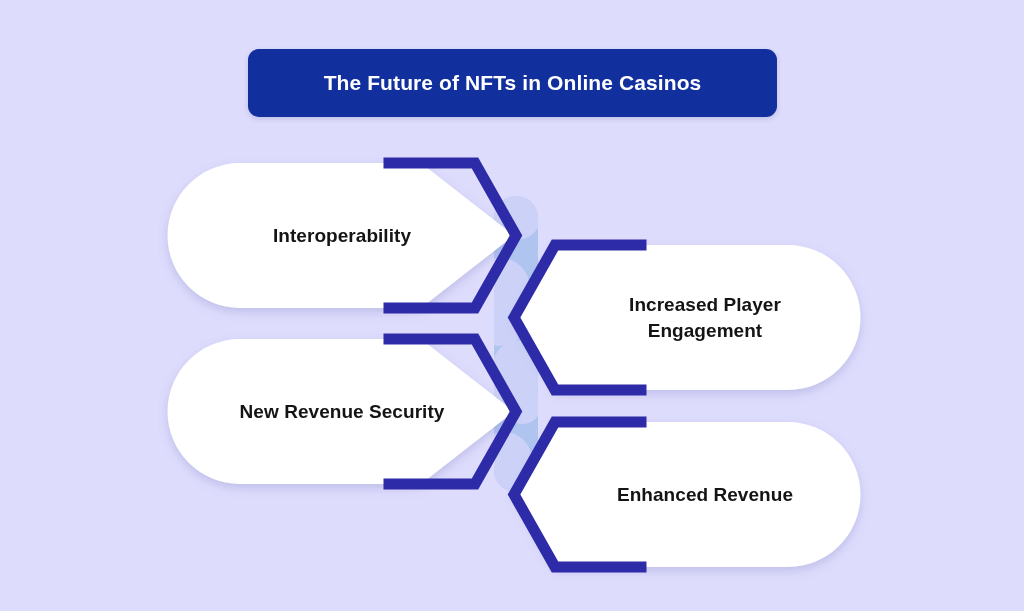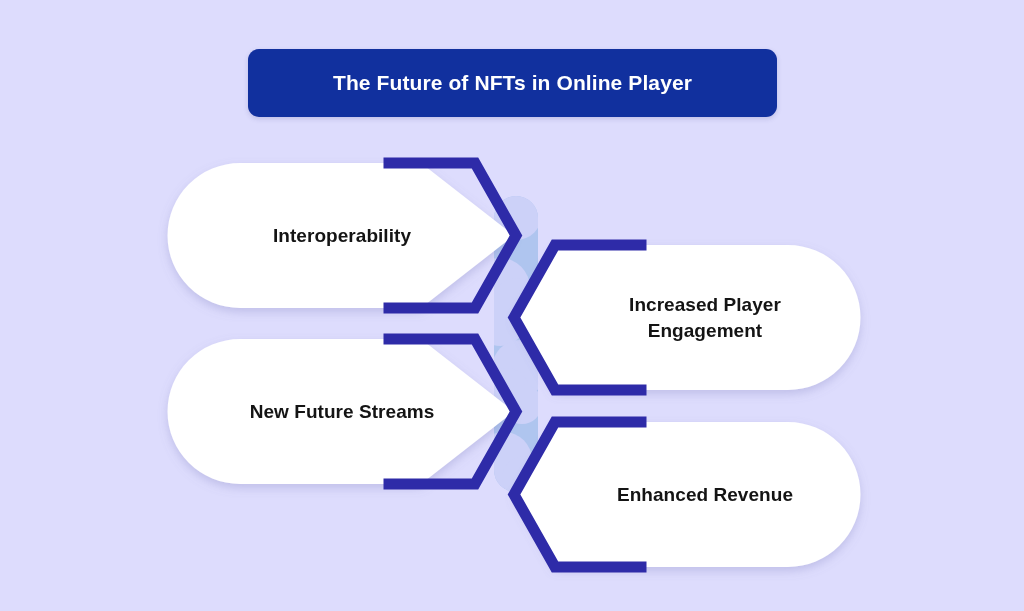--- a/index.html
+++ b/index.html
@@ -119,21 +119,21 @@
         <circle cx="520" cy="368" r="28" fill="#ccd1f8"></circle>
         <circle cx="506" cy="392" r="24" fill="#ccd1f8"></circle>
         <circle cx="522" cy="404" r="20" fill="#ccd1f8"></circle>
         <circle cx="504" cy="460" r="28" fill="#ccd1f8"></circle>
         <circle cx="524" cy="478" r="22" fill="#ccd1f8"></circle>
       </g>
     </g>
   </svg>
 
   <div class="title-banner">
-    <span class="title-text">The Future of NFTs in Online Player</span>
+    <span class="title-text">The Future of NFTs in Online Casinos</span>
   </div>
 
   <div class="node" id="node-1">
     <svg width="360" height="155" viewBox="0 0 360 155">
 
       <path d="M 77,5 L 258,5 L 351,77.5 L 258,150 L 77,150 A 72.5,72.5 0 0 1 77,5 Z" fill="#ffffff" filter="url(#capsuleShadow)"></path>
 
       <path d="M 226,5 L 312,5 L 353,77.5 L 312,150 L 226,150" fill="none" stroke="#2e2ba8" stroke-width="11" stroke-linecap="square" stroke-linejoin="miter"></path>
     </svg>
     <div class="node-label">Interoperability</div>
@@ -152,21 +152,21 @@
         <span>Engagement</span>
       </span>
     </div>
   </div>
 
   <div class="node" id="node-3">
     <svg width="360" height="155" viewBox="0 0 360 155">
       <path d="M 77,5 L 258,5 L 351,77.5 L 258,150 L 77,150 A 72.5,72.5 0 0 1 77,5 Z" fill="#ffffff" filter="url(#capsuleShadow)"></path>
       <path d="M 226,5 L 312,5 L 353,77.5 L 312,150 L 226,150" fill="none" stroke="#2e2ba8" stroke-width="11" stroke-linecap="square" stroke-linejoin="miter"></path>
     </svg>
-    <div class="node-label">New Future Streams</div>
+    <div class="node-label">New Revenue Security</div>
   </div>
 
   <div class="node" id="node-4">
     <svg width="360" height="155" viewBox="0 0 360 155">
       <path d="M 50,5 L 283,5 A 72.5,72.5 0 0 1 283,150 L 50,150 L 9,77.5 Z" fill="#ffffff" filter="url(#capsuleShadow)"></path>
       <path d="M 136,5 L 50,5 L 9,77.5 L 50,150 L 136,150" fill="none" stroke="#2e2ba8" stroke-width="11" stroke-linecap="square" stroke-linejoin="miter"></path>
     </svg>
     <div class="node-label">Enhanced Revenue</div>
   </div>
 

